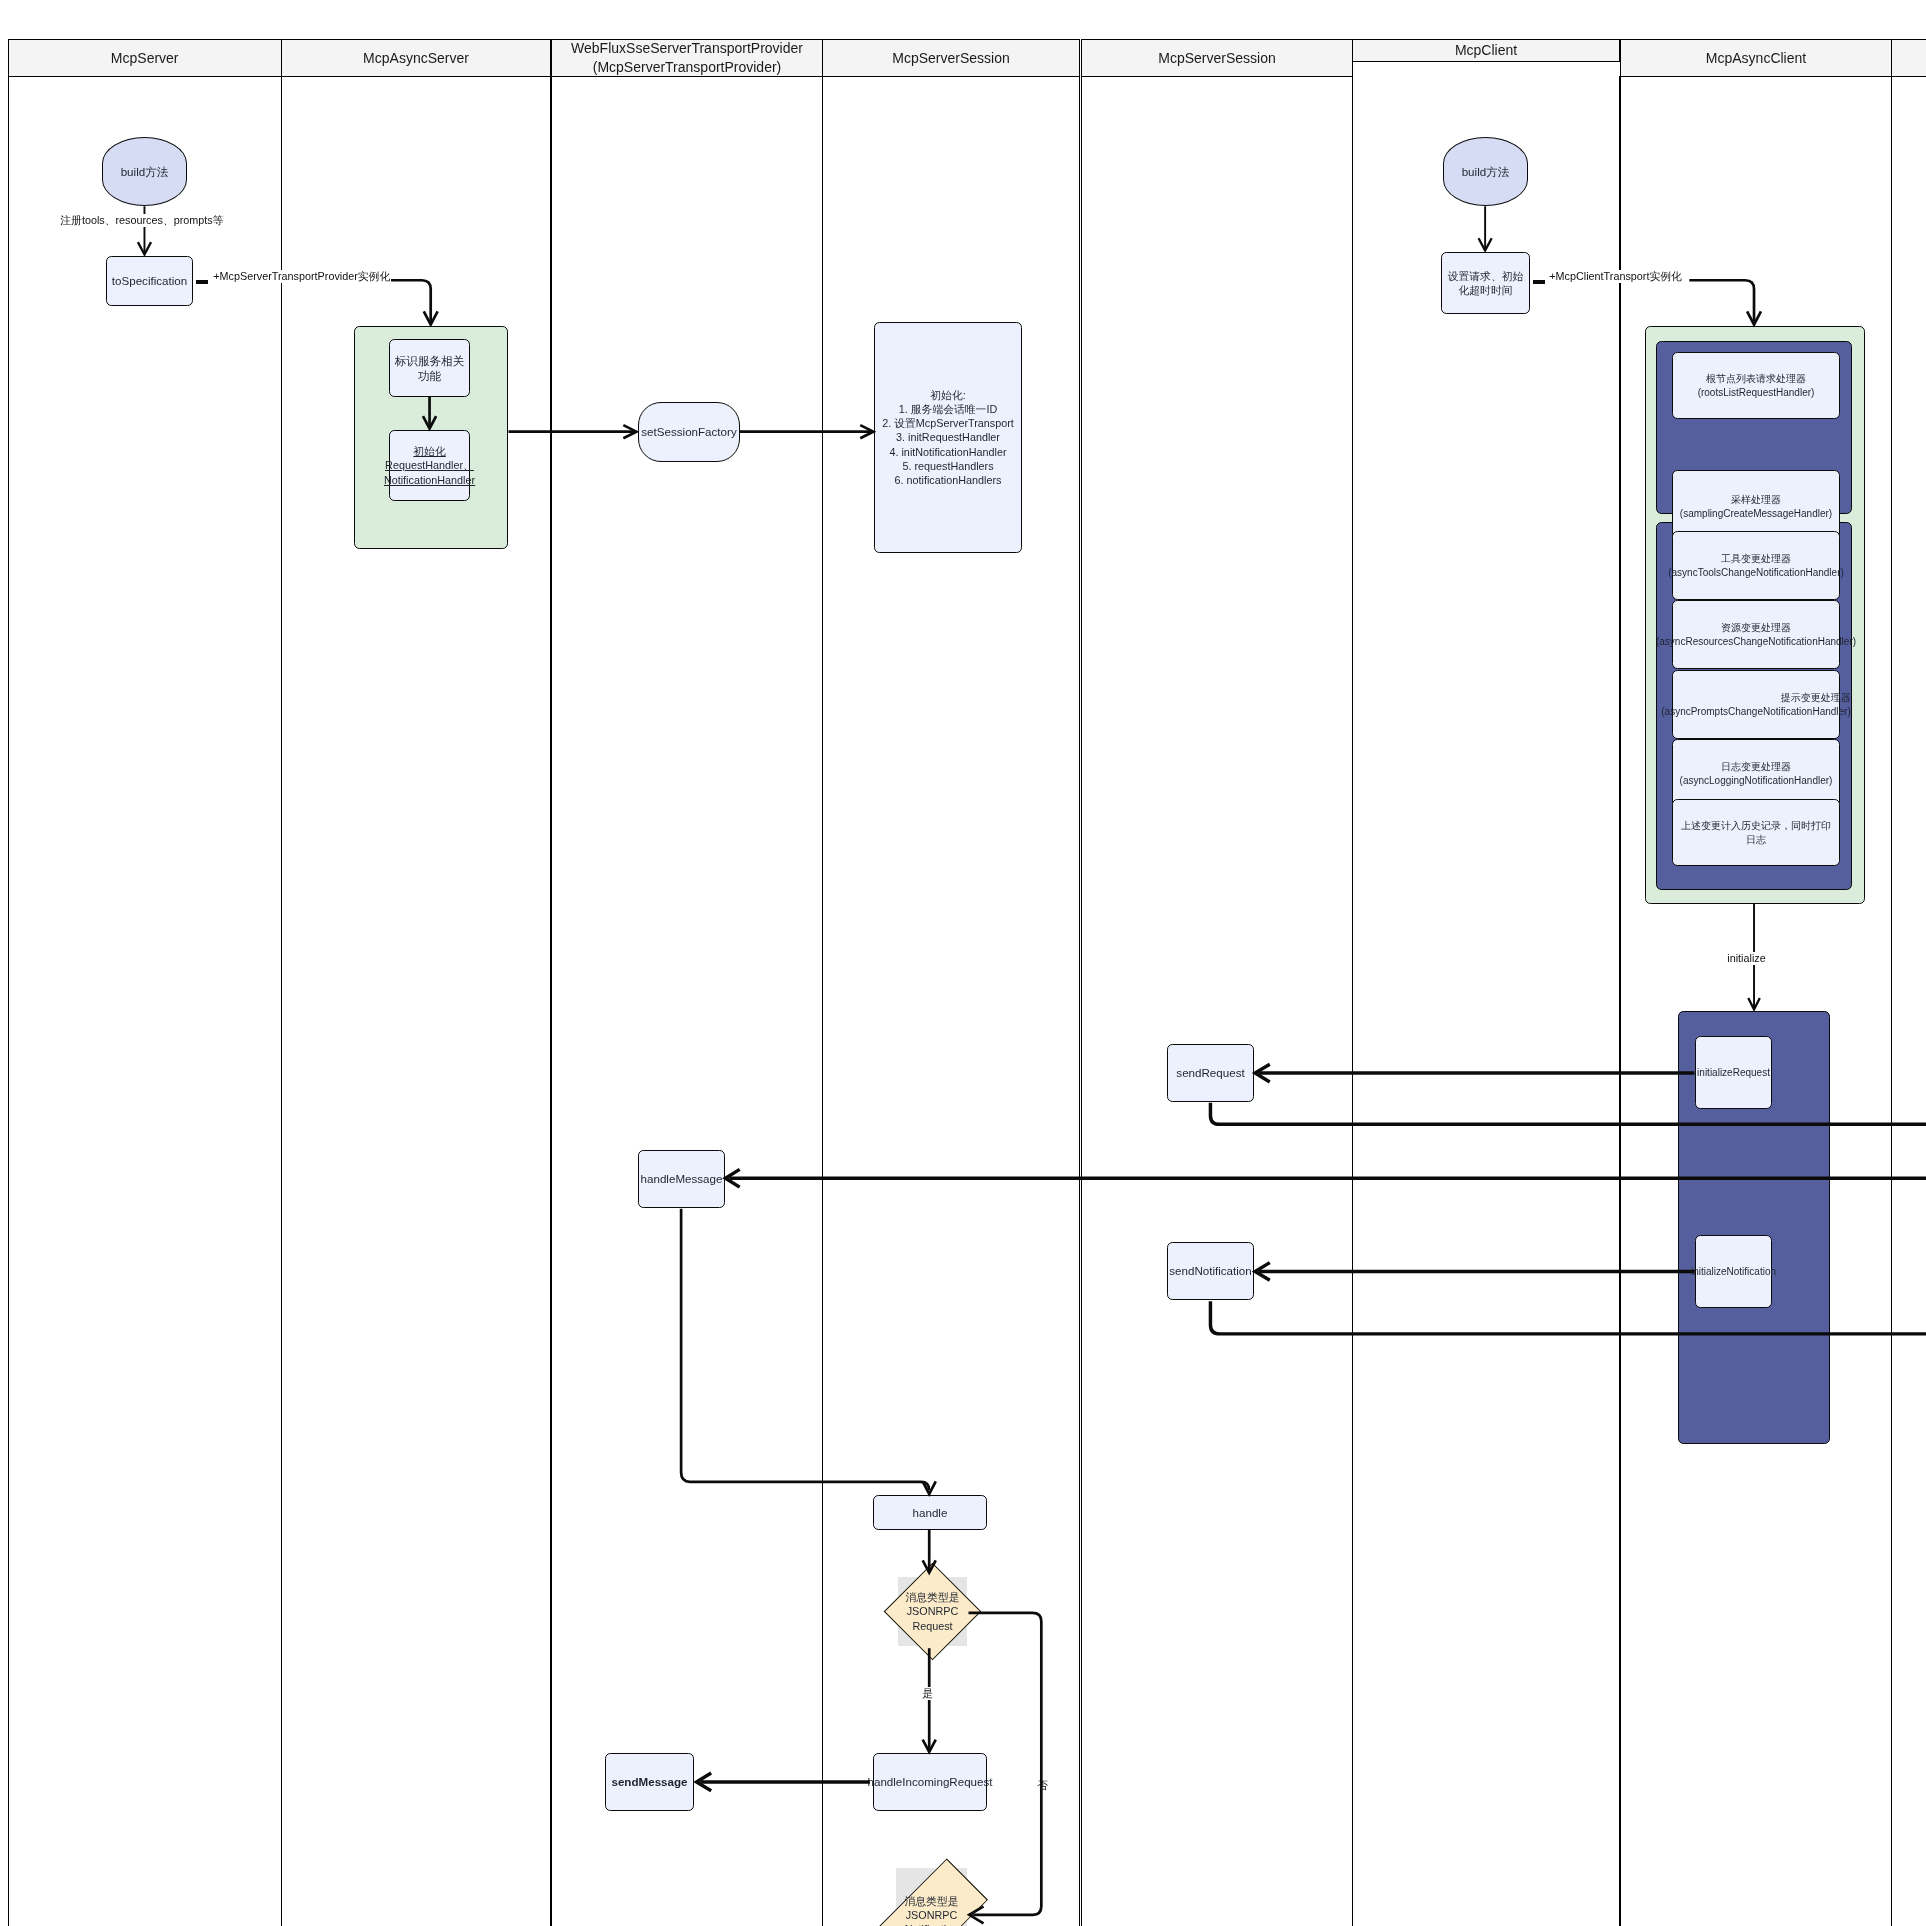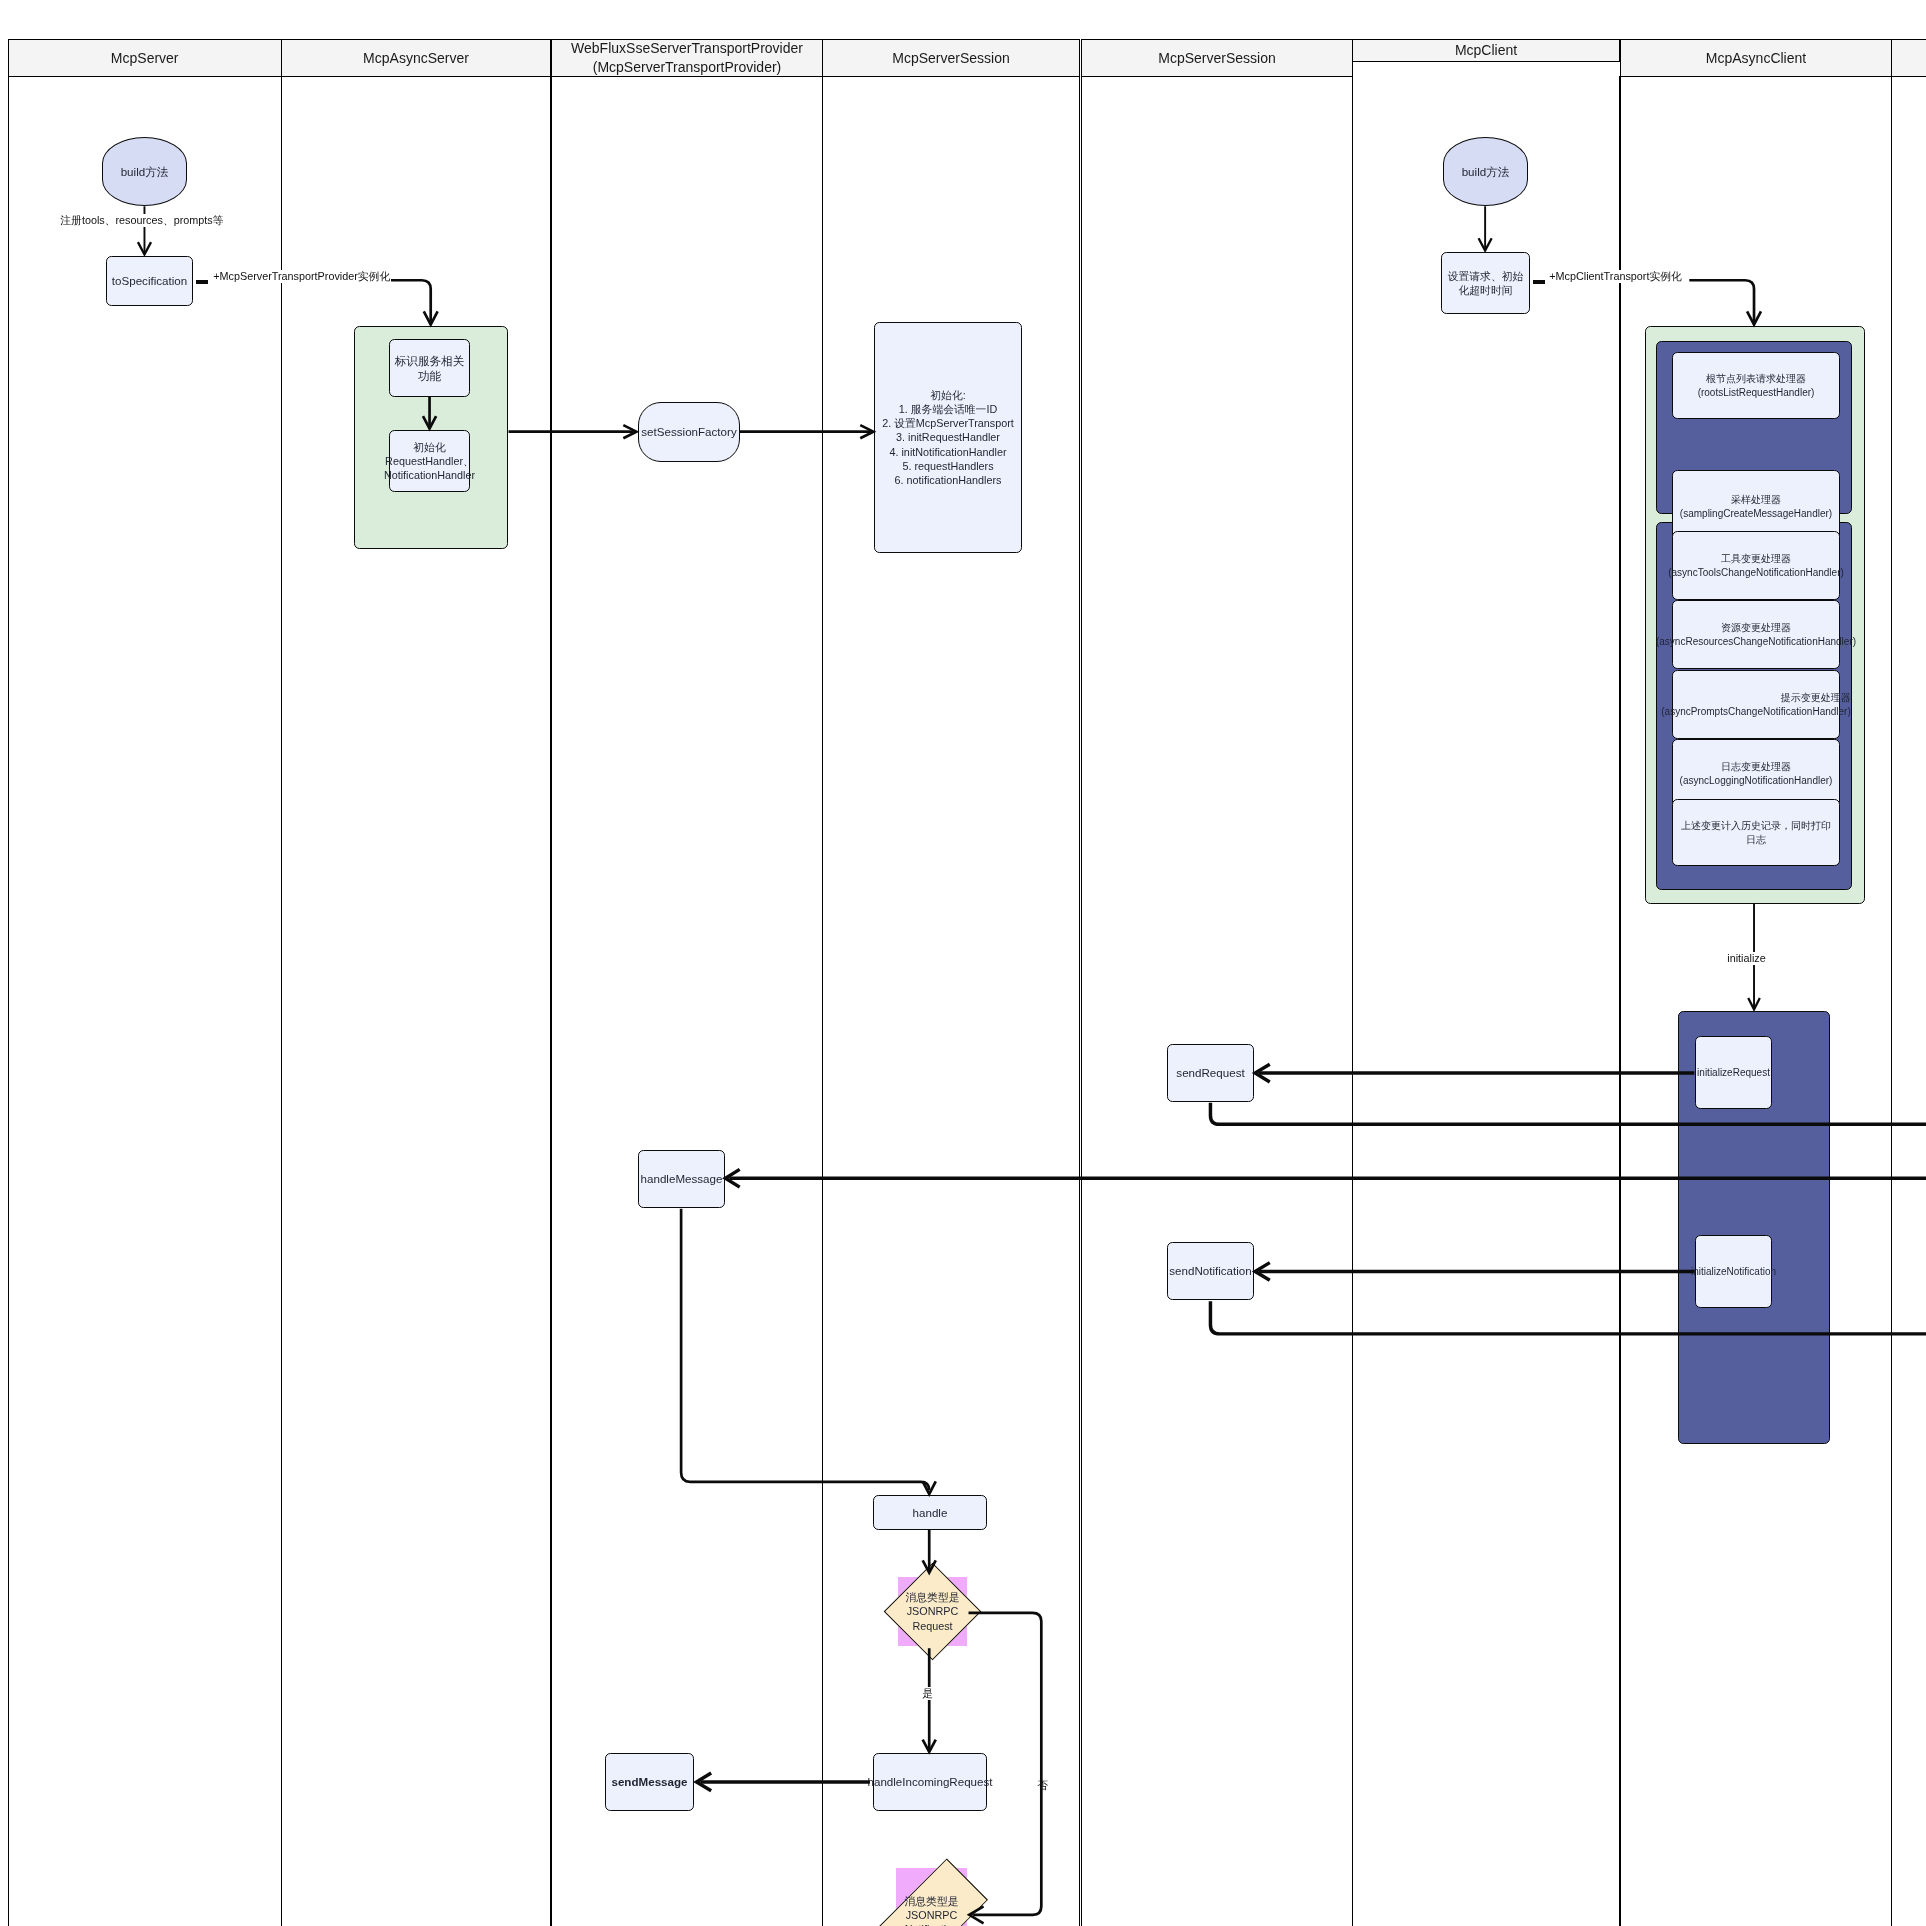--- a/index.html
+++ b/index.html
@@ -23,21 +23,21 @@
     display:flex;align-items:center;justify-content:center;text-align:center;
     font-size:11.6px;color:#1f2330;line-height:1.32;padding:2.3px 3.1px;
     background:#eaeffb;white-space:pre-line;
   }
   .node.process{background:#ecf1fd;}
   .node.start{background:#d7dcf5;border-radius:50% / 38%;}
   .node.small{font-size:10.8px;}
   .node.tiny{font-size:10px;}
 
   .diamond{
-    position:absolute;box-sizing:border-box;background:#f0abfc;
+    position:absolute;box-sizing:border-box;background:#e5e5e5;
     display:flex;align-items:center;justify-content:center;text-align:center;
     font-size:10.8px;color:#1f2330;line-height:1.3;white-space:pre-line;
   }
   .diamond .dshape{
     position:absolute;inset:0;background:#fbebc8;border:1.5px solid #0b0b0b;
     transform:rotate(45deg);
   }
   .diamond .dtxt{position:relative;z-index:2;width:80%;}
 
   .group-green{
@@ -116,21 +116,21 @@
 
   <div class="node start" style="left:102px;top:137px;width:85px;height:69px;">
     <span>build方法</span></div>
 
   <div class="node process" style="left:106px;top:256px;width:87px;height:50px;">
     <span>toSpecification</span></div>
 
   <div class="node process" style="left:389px;top:339px;width:81px;height:58px;">
     <span>标识服务相关功能</span></div>
 
-  <div class="node process small" style="left:389px;top:430px;width:81px;height:62px;">
+  <div class="node process small" style="left:389px;top:430px;width:81px;height:71px;text-decoration:underline;">
     <span>初始化RequestHandler、NotificationHandler</span></div>
 
   <div class="node process" style="left:638px;top:402px;width:102px;height:60px;border-radius:23px;">
     <span>setSessionFactory</span></div>
 
   <div class="node process small" style="left:874px;top:322px;width:148px;height:231px;">
     <span>初始化:
 1. 服务端会话唯一ID
 2. 设置McpServerTransport
 3. initRequestHandler

